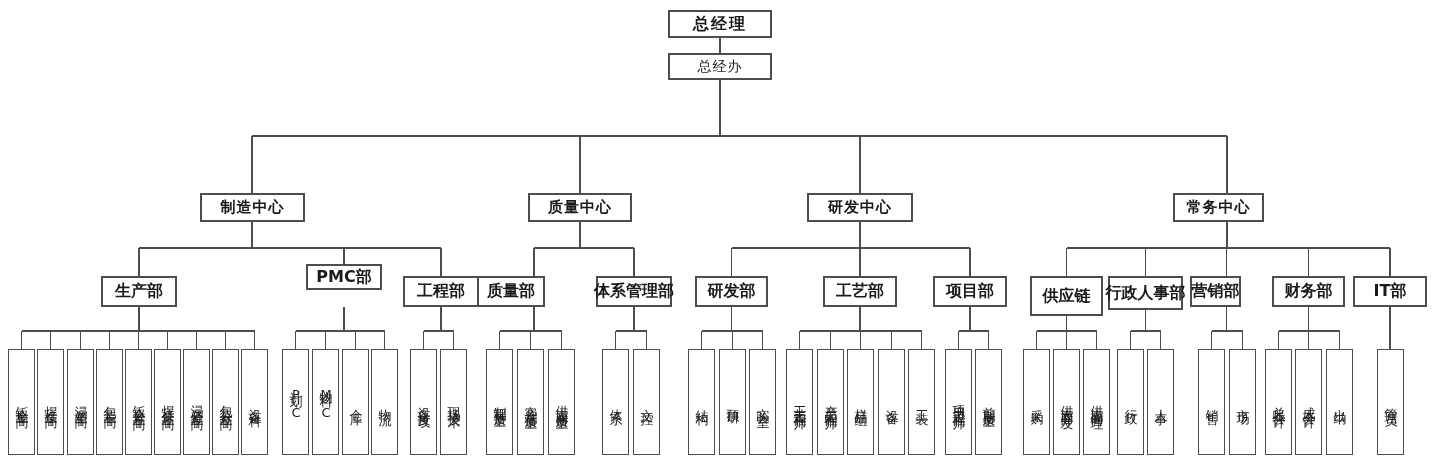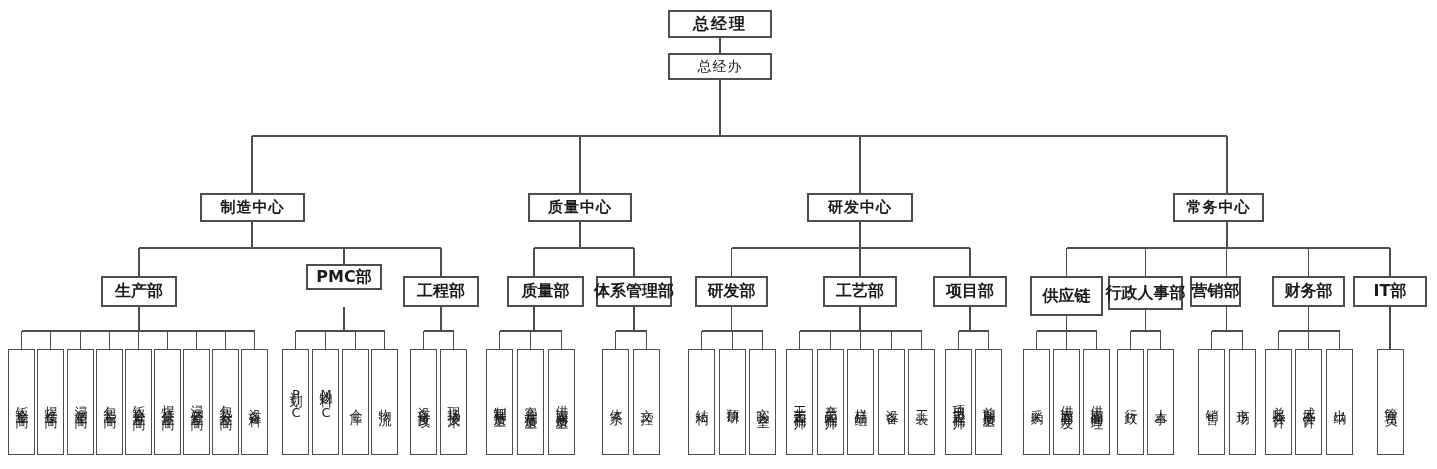--- a/index.html
+++ b/index.html
@@ -66,21 +66,21 @@
   <div class="box office" style="left:668px;top:53px;width:104px;height:27px">总经办</div>
 
   <div class="box center" style="left:200px;top:193px;width:105px;height:29px">制造中心</div>
   <div class="box center" style="left:528px;top:193px;width:104px;height:29px">质量中心</div>
   <div class="box center" style="left:807px;top:193px;width:106px;height:29px">研发中心</div>
   <div class="box center" style="left:1173px;top:193px;width:91px;height:29px">常务中心</div>
 
   <div class="box dept" style="left:101px;top:276px;width:76px;height:31px">生产部</div>
   <div class="box dept" style="left:306px;top:264px;width:76px;height:26px">PMC部</div>
   <div class="box dept" style="left:403px;top:276px;width:76px;height:31px">工程部</div>
-  <div class="box dept" style="left:507px;top:276px;width:77px;height:31px">质量部</div>
+  <div class="box dept" style="left:477px;top:276px;width:68px;height:31px">质量部</div>
   <div class="box dept" style="left:596px;top:276px;width:76px;height:31px">体系管理部</div>
   <div class="box dept" style="left:695px;top:276px;width:73px;height:31px">研发部</div>
   <div class="box dept" style="left:823px;top:276px;width:74px;height:31px">工艺部</div>
   <div class="box dept" style="left:933px;top:276px;width:74px;height:31px">项目部</div>
   <div class="box dept" style="left:1030px;top:276px;width:73px;height:40px">供应链</div>
   <div class="box dept" style="left:1108px;top:276px;width:75px;height:34px">行政人事部</div>
   <div class="box dept" style="left:1190px;top:276px;width:51px;height:31px">营销部</div>
   <div class="box dept" style="left:1272px;top:276px;width:73px;height:31px">财务部</div>
   <div class="box dept" style="left:1353px;top:276px;width:74px;height:31px">IT部</div>
 

